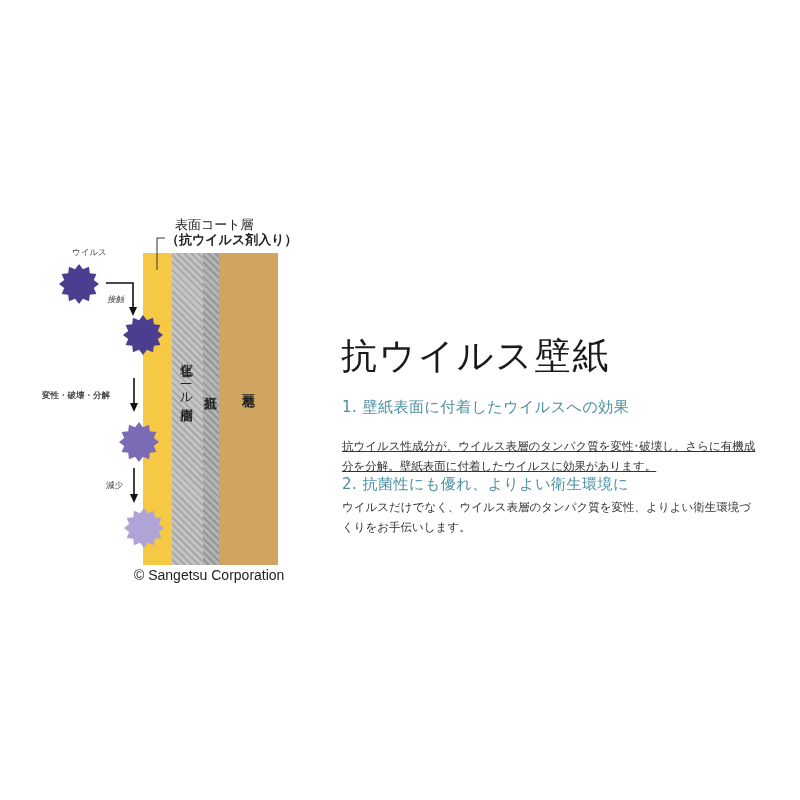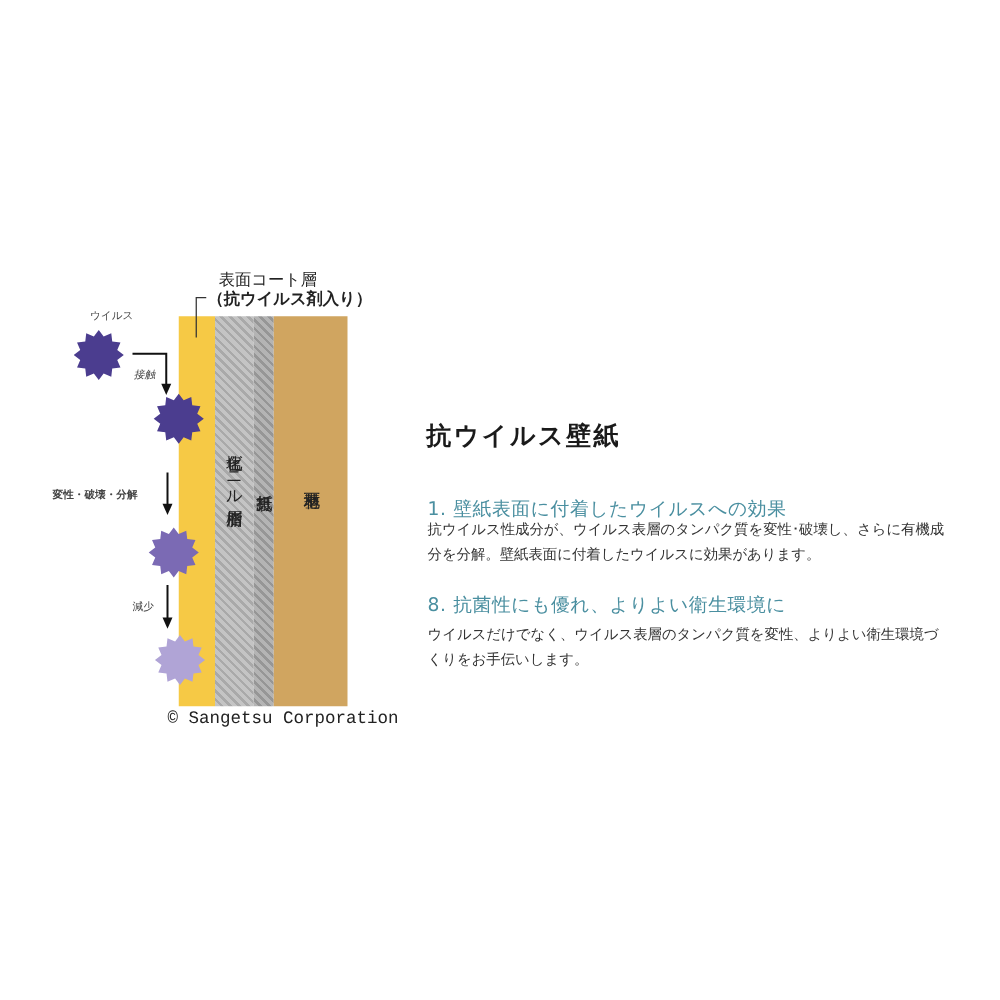--- a/index.html
+++ b/index.html
@@ -10,23 +10,23 @@
     .layer-pvc { left: 172px; width: 31px;
       background: repeating-linear-gradient(45deg, #c4c4c4 0px, #c4c4c4 3px, #a9a9a9 3px, #a9a9a9 5px); }
     .layer-backing { left: 203px; width: 16px;
       background: repeating-linear-gradient(45deg, #b4b4b4 0px, #b4b4b4 3px, #969696 3px, #969696 5px); }
     .layer-base { left: 219px; width: 59px; background: #d0a560; }
     .vtext { position: absolute; writing-mode: vertical-rl; text-orientation: upright;
              font-size: 13px; line-height: 1; color: #222; letter-spacing: 0; }
     .small-label { position: absolute; font-size: 8.5px; color: #444; white-space: nowrap; }
     .callout { position: absolute; font-size: 13px; color: #222; white-space: nowrap; line-height: 1; text-align: right; }
     .copyright { position: absolute; left: 134px; top: 567px; font-size: 14px;
-                 font-family: Liberation Mono, monospace; color: #222; white-space: nowrap; text-align: center; }
-    .title { position: absolute; left: 341px; top: 338px; font-size: 20px; letter-spacing: 2px;
-             color: #1a1a1a; white-space: nowrap; line-height: 1; font-weight: bold; }
+                 font-family: Liberation Sans, sans-serif; color: #222; white-space: nowrap; text-align: center; }
+    .title { position: absolute; left: 341px; top: 338px; font-size: 36px; letter-spacing: 2px;
+             color: #1a1a1a; white-space: nowrap; line-height: 1; }
     .sec-head { position: absolute; left: 342px; font-size: 15px; font-weight: normal; color: #4a8fa0;
                 white-space: nowrap; line-height: 1; letter-spacing: 0.5px; }
     .sec-body { position: absolute; left: 342px; width: 420px; font-size: 11.5px; color: #333;
                 line-height: 20px; }
     svg.overlay { position: absolute; left: 0; top: 0; }
   </style>
 </head>
 <body>
 
 <div class="layer layer-coat"></div>
@@ -85,16 +85,16 @@
     <line x1="134" y1="468" x2="134" y2="495" stroke="#111" stroke-width="1.6"></line>
     <polygon points="130,494 138,494 134,503" fill="#111"></polygon>
   </g>
 </svg>
 
 <div class="copyright">© Sangetsu Corporation</div>
 
 <div class="title">抗ウイルス壁紙</div>
 
 <div class="sec-head" style="top:400px;">1. 壁紙表面に付着したウイルスへの効果</div>
-<div class="sec-body" style="top:413px;">抗ウイルス性成分が、ウイルス表層のタンパク質を変性･破壊し、さらに有機成分を分解。壁紙表面に付着したウイルスに効果があります。</div>
+<div class="sec-body" style="top:436px;text-decoration:underline;">抗ウイルス性成分が、ウイルス表層のタンパク質を変性･破壊し、さらに有機成分を分解。壁紙表面に付着したウイルスに効果があります。</div>
 
-<div class="sec-head" style="top:477px;">8. 抗菌性にも優れ、よりよい衛生環境に</div>
+<div class="sec-head" style="top:477px;">2. 抗菌性にも優れ、よりよい衛生環境に</div>
 <div class="sec-body" style="top:497px;">ウイルスだけでなく、ウイルス表層のタンパク質を変性、よりよい衛生環境づくりをお手伝いします。</div>
 
 </body></html>

